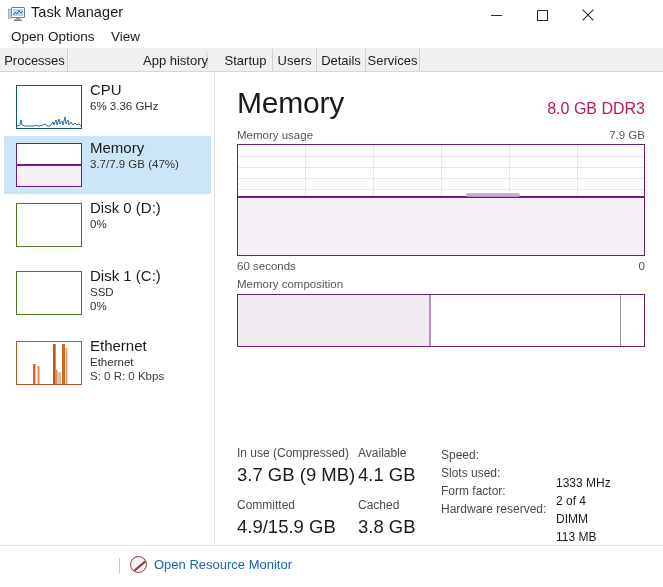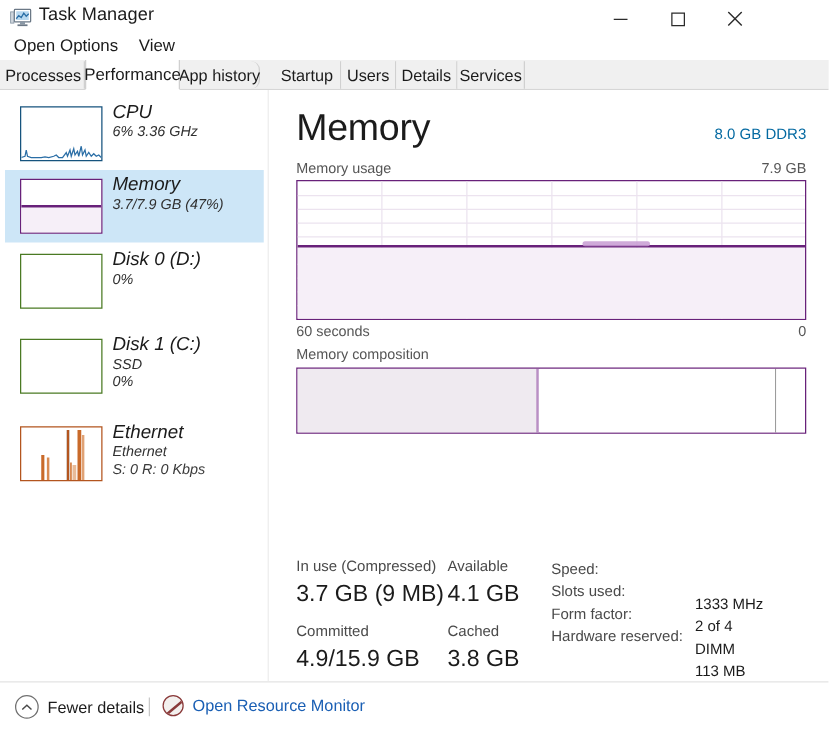--- a/index.html
+++ b/index.html
@@ -118,42 +118,42 @@
     position: absolute; left: 4px; width: 207px; height: 58px;
     background: transparent;
   }
   .side-item.selected { background: #cde6f7; }
   .side-thumb {
     position: absolute; left: 12px; top: 7px; width: 66px; height: 44px;
     background: #ffffff;
     overflow: hidden;
   }
   .side-text {
-    position: absolute; left: 86px; top: 2px; right: 2px; font-style: italic;
+    position: absolute; left: 86px; top: 2px; right: 2px;
   }
   .side-title {
     font-size: 15px; color: #1b1b1b; line-height: 19px; white-space: nowrap;
   }
   .side-sub {
     font-size: 11.5px; color: #303030; line-height: 14px; white-space: nowrap;
   }
   .side-sub.dim { color: #3a3a3a; }
 
   
   .main {
     position: absolute; left: 215px; top: 0; width: 448px; height: 473px;
     background: #ffffff;
   }
   .main-title {
     position: absolute; left: 22px; top: 14px;
     font-size: 30px; font-weight: 400; color: #1b1b1b; letter-spacing: -0.2px;
   }
   .main-subtitle-right {
     position: absolute; right: 18px; top: 28px;
-    font-size: 12px; color: #0369a1;
+    font-size: 16px; color: #be185d;
   }
   .graph-label-left {
     position: absolute; left: 22px; top: 57px;
     font-size: 11.5px; color: #555555;
   }
   .graph-label-right {
     position: absolute; right: 18px; top: 57px;
     font-size: 11.5px; color: #555555;
   }
   .graph-axis-left {
@@ -301,21 +301,20 @@
 
   <div class="menubar">
     <span class="menu-item menu-file">Open</span>
     <span class="menu-item menu-options">Options</span>
     <span class="menu-item menu-view">View</span>
   </div>
 
   <div class="tabstrip">
     <div class="tabstrip-fill"></div>
     <div class="tab" style="left:2px;   width:66px;">Processes</div>
-    <div class="tab active" style="left:68px;  width:76px;">Performance</div>
     <div class="tab" style="left:144px; width:64px;border-radius:7px;">App history</div>
     <div class="tab" style="left:219px; width:54px;text-align:right;">Startup</div>
     <div class="tab" style="left:273px; width:44px;">Users</div>
     <div class="tab" style="left:317px; width:49px;">Details</div>
     <div class="tab" style="left:366px; width:54px;">Services</div>
   </div>
 
   <div class="content">
     <div class="vsplit"></div>
 
@@ -445,28 +444,20 @@
         <div class="info-value" style="left:341px; top:98px;">2 of 4</div>
         <div class="info-label" style="left:226px; top:116px;">Form factor:</div>
         <div class="info-value" style="left:341px; top:116px;">DIMM</div>
         <div class="info-label" style="left:226px; top:134px;">Hardware reserved:</div>
         <div class="info-value" style="left:341px; top:134px;">113 MB</div>
       </div>
     </div>
   </div>
 
   <div class="footer">
-    <div class="fewer">
-      <span class="chev-circle">
-        <svg width="9" height="6" viewBox="0 0 9 6">
-          <polyline points="0.8,4.6 4.5,1.2 8.2,4.6" fill="none" stroke="#4a4a4a" stroke-width="1.2"></polyline>
-        </svg>
-      </span>
-      <span class="fewer-text">Fewer details</span>
-    </div>
     <div class="foot-sep"></div>
     <div class="resmon">
       <span class="resmon-icon"></span>
       <span class="resmon-text">Open Resource Monitor</span>
     </div>
   </div>
 
 </div>
 
 </body></html>

